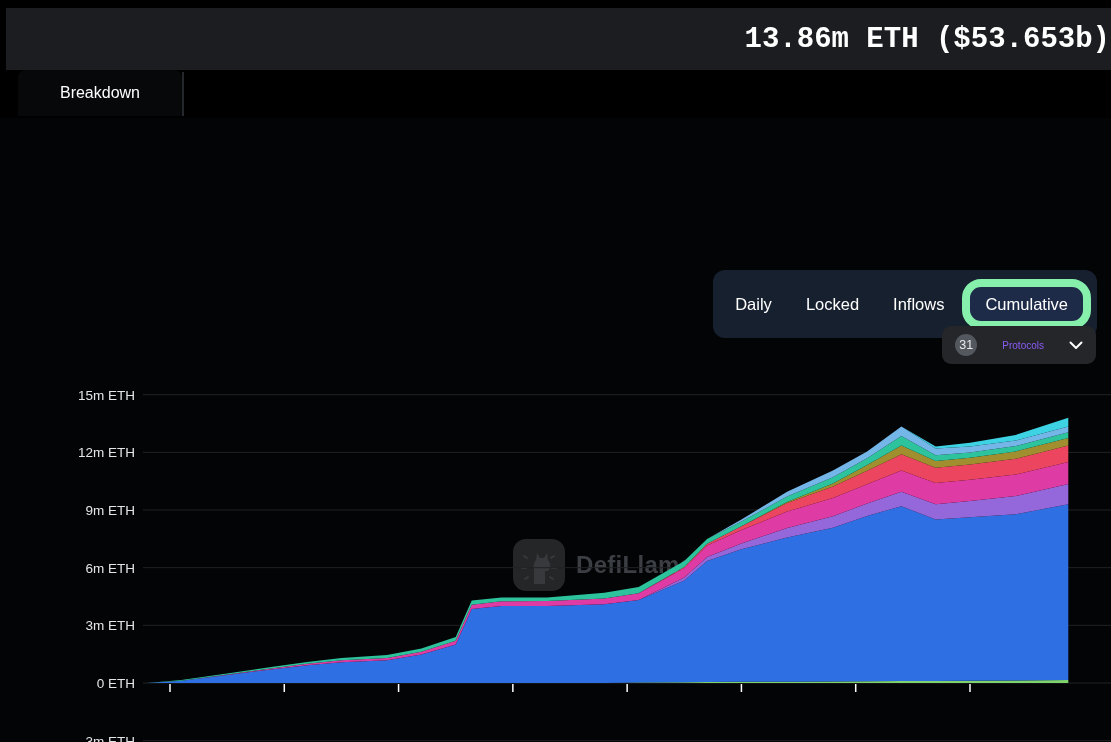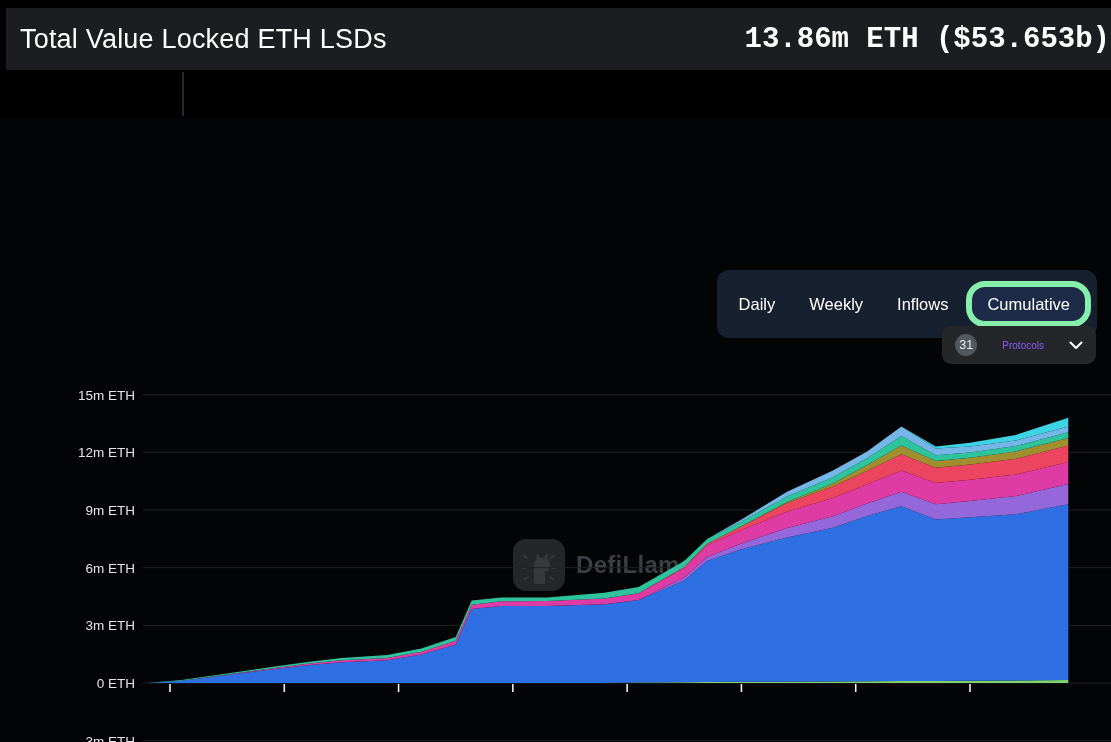--- a/index.html
+++ b/index.html
@@ -17,54 +17,56 @@
       display:flex;align-items:center;justify-content:center;font-size:16px;color:#fff;cursor:pointer;}
   #tab-breakdown{left:12px;width:164px;}
   #tab-divider{position:absolute;left:176px;top:2px;width:2px;height:44px;background:#24272b;}
   #tab-inflows{left:178px;width:128px;border-bottom:2.5px solid #2462d9;border-radius:0;}
   
   #chart-card{position:absolute;top:118px;left:0;right:0;bottom:0;background:#030405;}
   
   #range-control{position:absolute;top:152px;right:14px;height:44px;background:#17202f;
       border-radius:12px;display:flex;align-items:center;padding:12px 5px;}
   .range-opt{padding:0 17px;font-size:16.5px;color:#fff;line-height:34px;cursor:pointer;white-space:nowrap;}
-  .range-opt.selected{border:6px solid #86efac;background:#1d2b48;border-radius:19px;
+  .range-opt.selected{border:8px solid #86efac;background:#1d2b48;border-radius:19px;
       padding:0 15px;margin:0 1px;}
   
   #protocols-btn{position:absolute;top:208px;right:15px;height:38px;background:#24262a;
       border-radius:9px;display:flex;align-items:center;gap:25px;padding:0 13px;cursor:pointer;}
   #protocols-badge{width:22px;height:22px;border-radius:50%;background:#53575e;color:#e9eaec;
       font-size:12.5px;display:flex;align-items:center;justify-content:center;}
   #protocols-label{font-size:10px;color:#8b5cf6;}
   
   #watermark{position:absolute;top:420px;left:512px;display:flex;align-items:center;gap:10px;z-index:1;}
   #watermark-text{font-size:24px;font-weight:700;color:#3b3f44;letter-spacing:.3px;}
   
   #chart-svg{position:absolute;top:250px;left:0;z-index:2;}
   #chart-svg text{font-family:"Liberation Sans",sans-serif;}
 </style>
 </head>
 <body>
 
 <div id="app">
 
   <div id="header">
-    <div id="page-title">Total Value Locked ETH LSDs</div>
     <div id="header-value">13.86m ETH ($53.653b)</div>
   </div>
 
   <div id="tabrow">
+    <div class="tab" id="tab-breakdown">
+      <span>Breakdown</span>
+    </div>
     <div id="tab-divider"></div>
   </div>
 
   <div id="chart-card">
 
     <div id="range-control">
       <div class="range-opt">Daily</div>
-      <div class="range-opt">Weekly</div>
+      <div class="range-opt">Locked</div>
       <div class="range-opt">Inflows</div>
       <div class="range-opt selected">Cumulative</div>
     </div>
 
     <div id="protocols-btn">
       <span id="protocols-badge">31</span>
       <span id="protocols-label">Protocols</span>
       <svg width="14" height="9" viewBox="0 0 14 9">
         <polyline points="1.5,1.5 7,7 12.5,1.5" fill="none" stroke="#ffffff" stroke-width="2" stroke-linecap="round" stroke-linejoin="round"></polyline>
       </svg>

